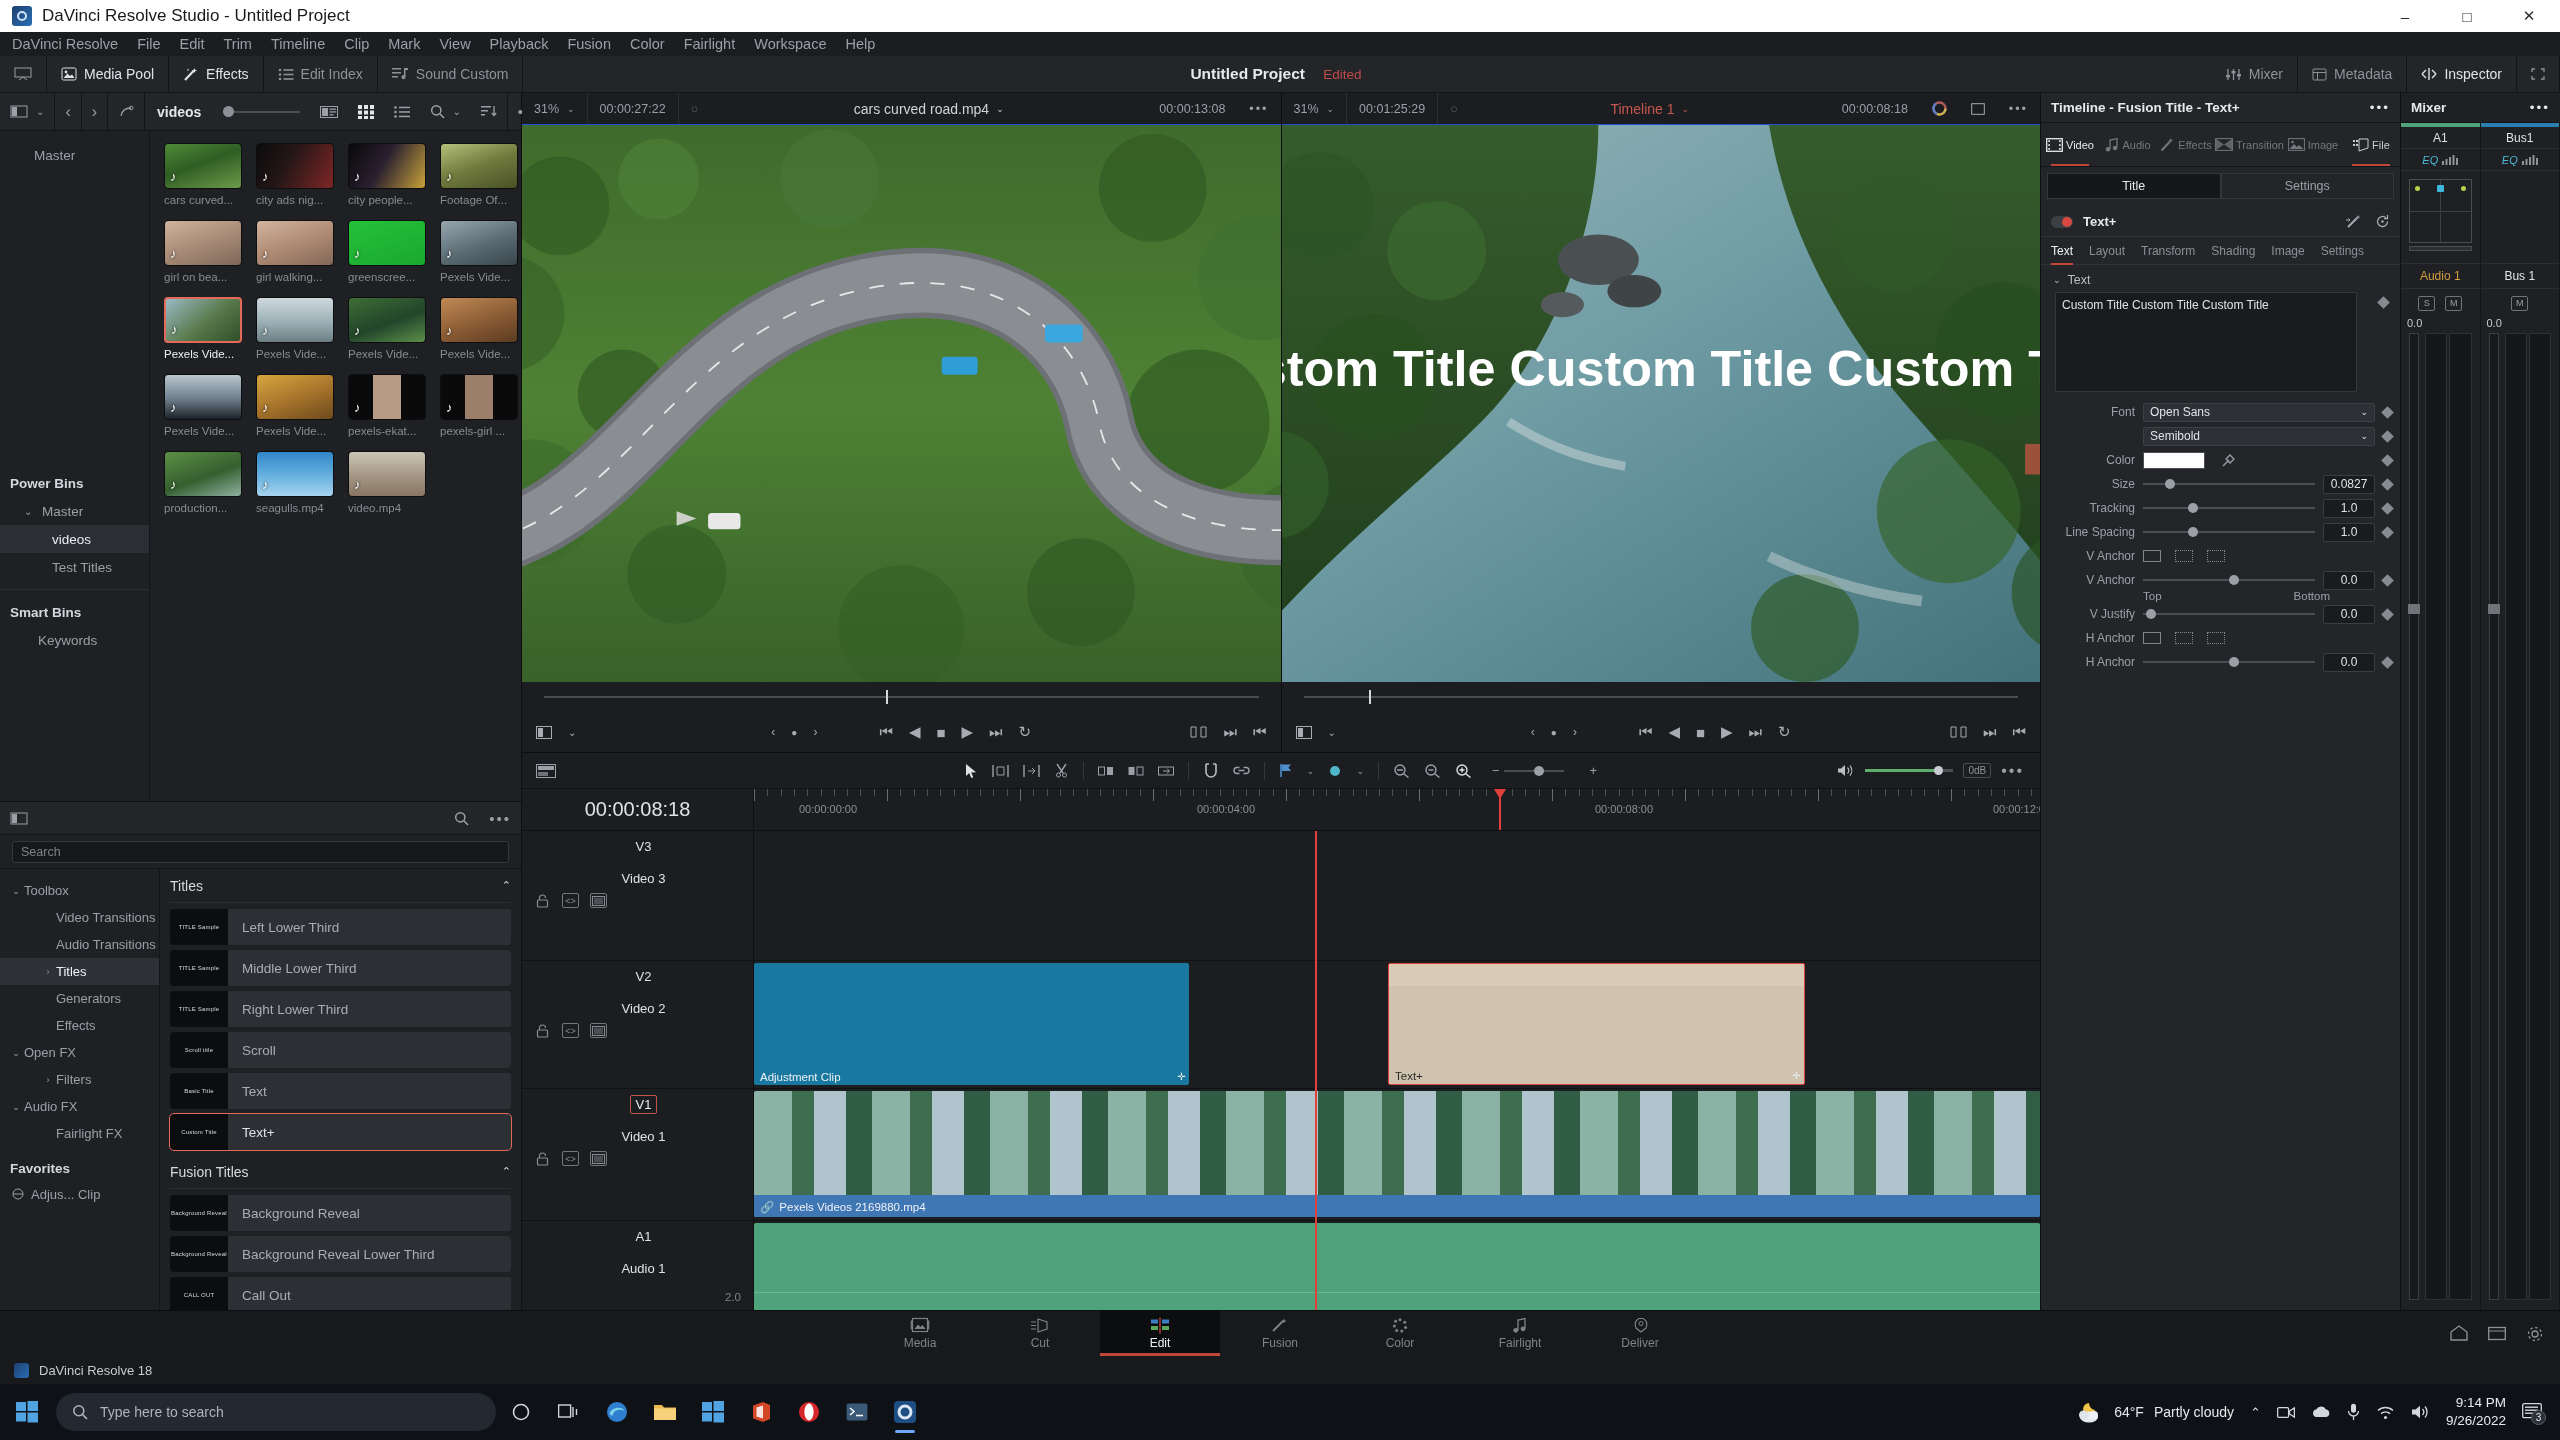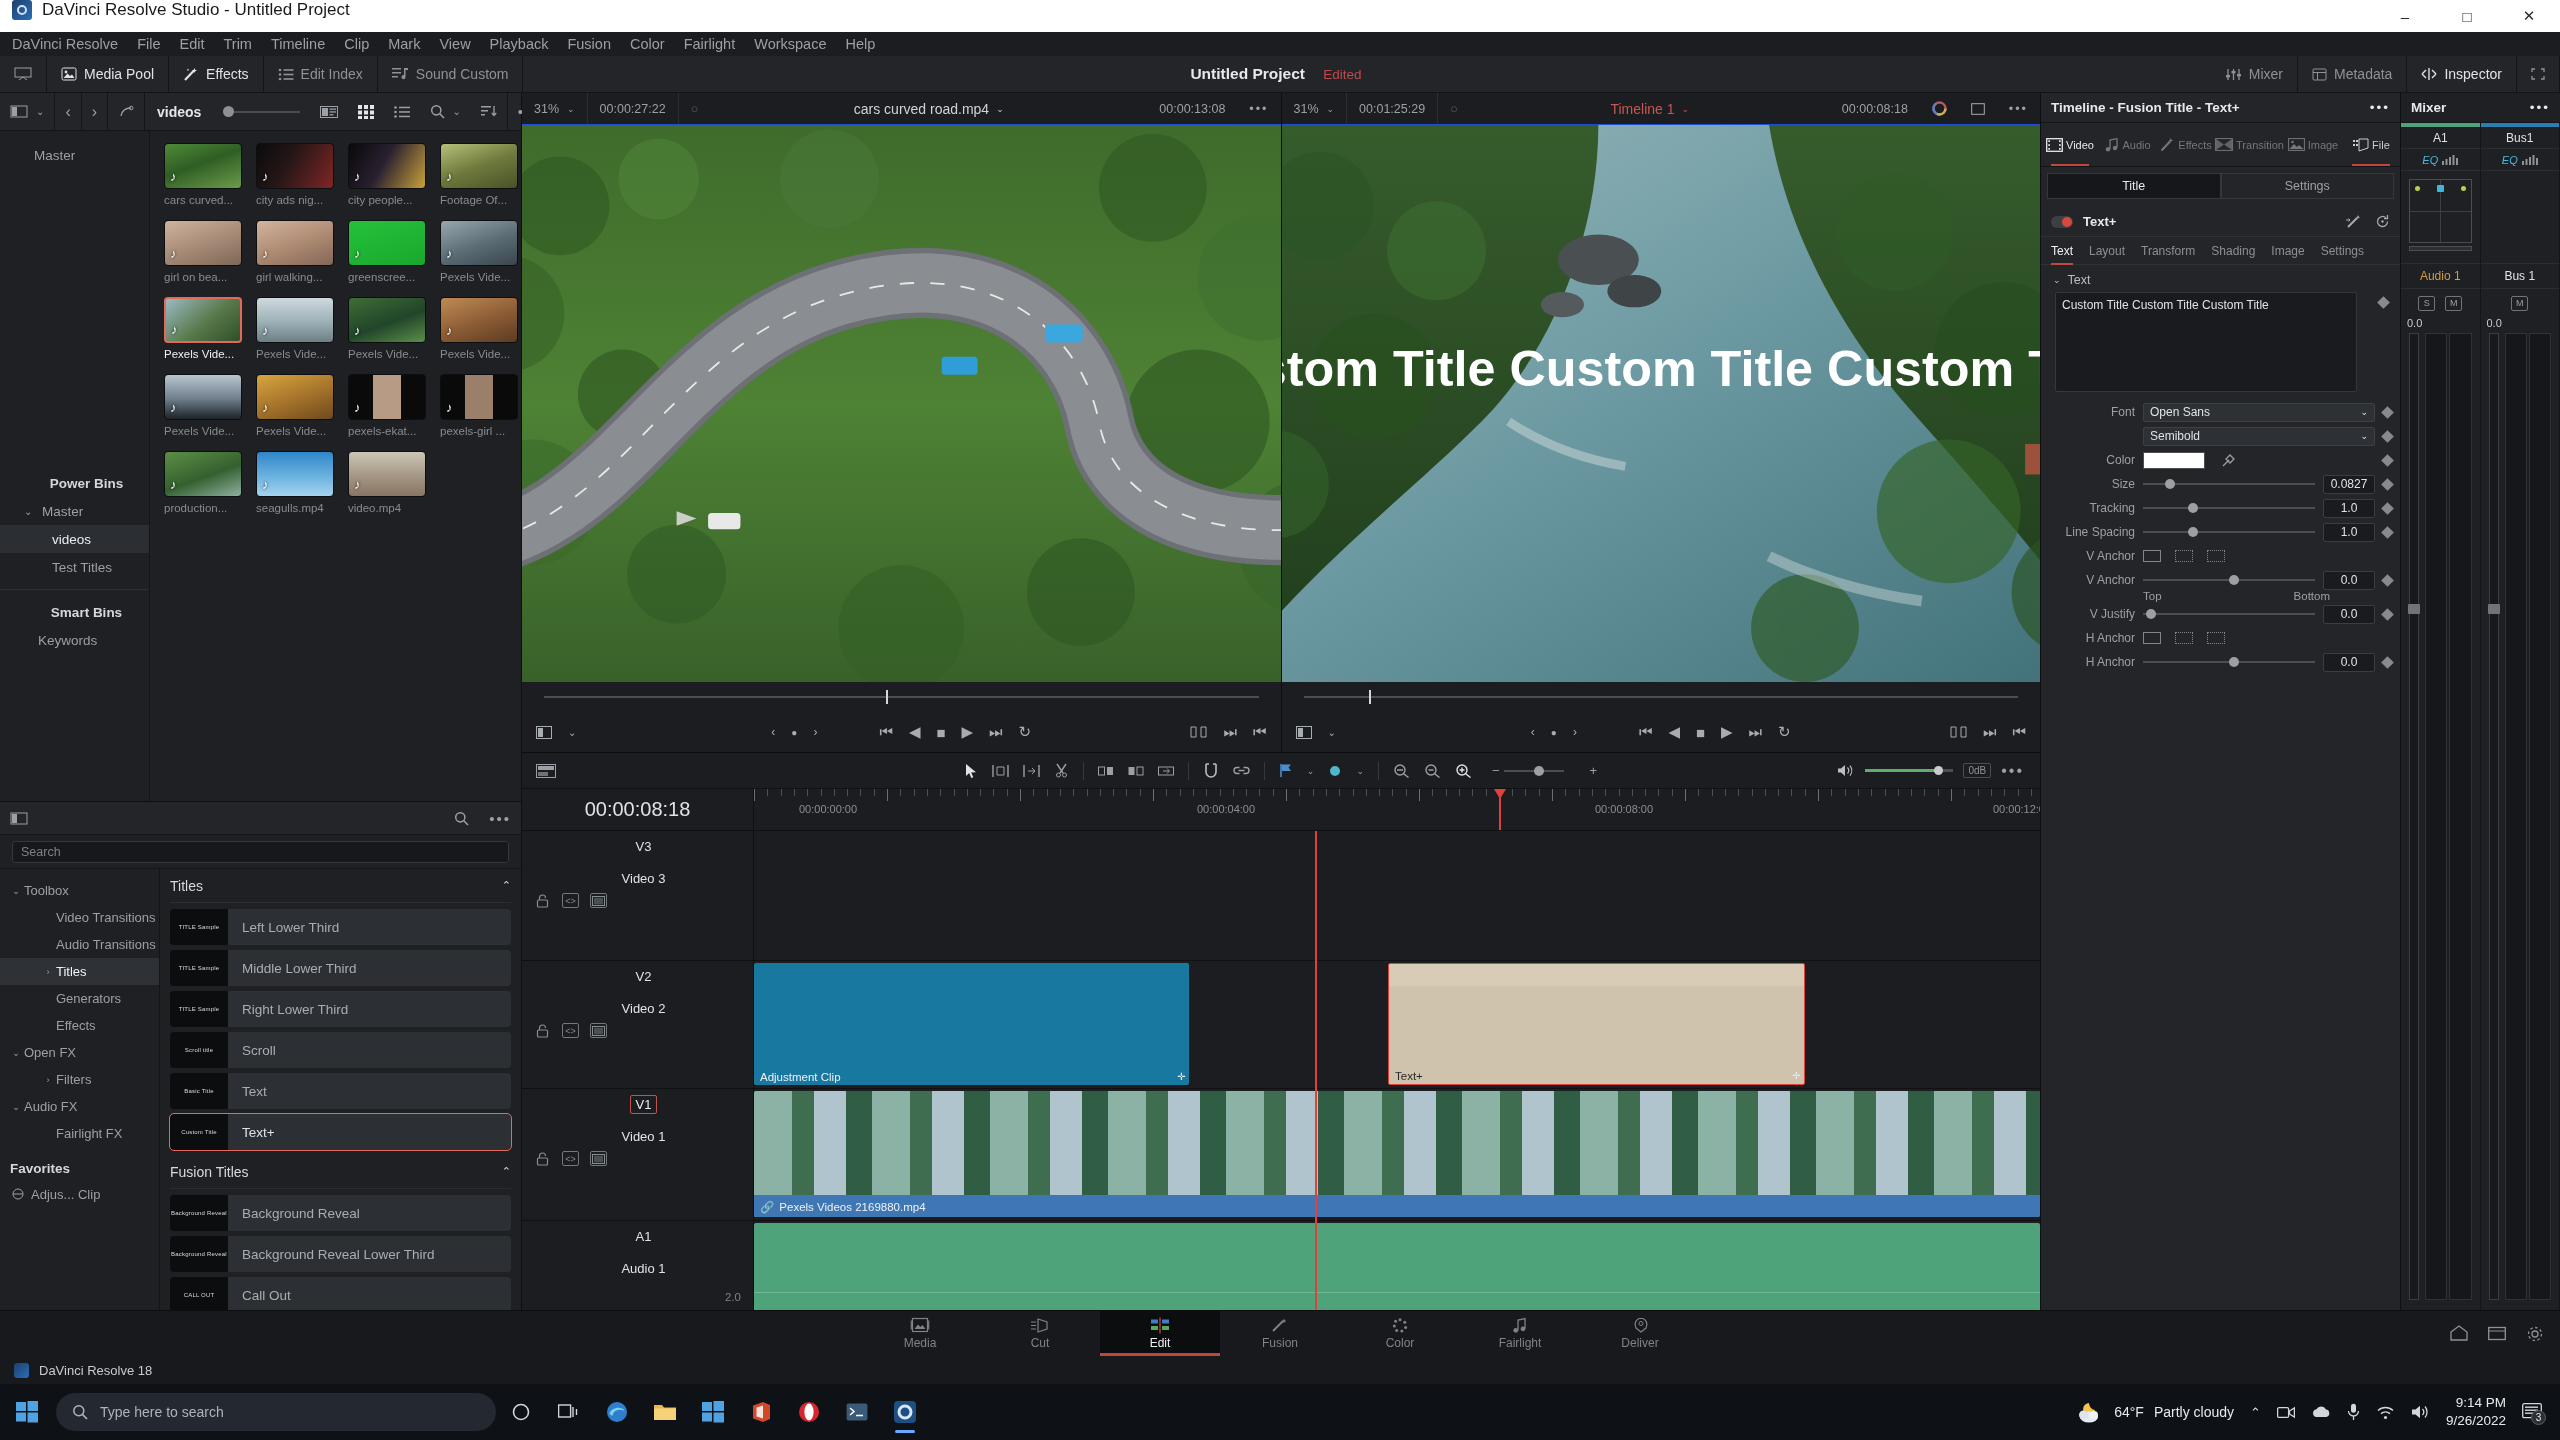--- a/index.html
+++ b/index.html
@@ -1,21 +1,21 @@
 <!DOCTYPE html>
 <html><head>
 <meta charset="utf-8">
 <style>
   * { box-sizing: border-box; margin:0; padding:0; }
   html,body { width:2560px; height:1440px; overflow:hidden; background:#1b1d21;
     font-family:"Liberation Sans", sans-serif; color:#c8ccd0; }
   .app { width:2560px; height:1440px; display:flex; flex-direction:column; }
 
   
-  .winbar { height:32px; background:#ffffff; display:flex; 
+  .winbar { height:32px; background:#ffffff; display:flex; align-items:center;
     color:#111; font-size:18px; padding-left:12px; flex:0 0 32px; }
   .winbar .wicon { width:20px; height:20px; border-radius:3px;
     background:linear-gradient(135deg,#1d3f6e,#2a6fb5); margin-right:10px;
     display:flex; align-items:center; justify-content:center; }
   .winbar .wicon i { display:block; width:10px; height:10px; border-radius:50%;
     border:2px solid #cfe3f7; }
   .winbar .wtitle { font-size:17px; color:#1a1a1a; }
   .winbar .wbtns { margin-left:auto; display:flex; height:32px; }
   .winbar .wbtns div { width:62px; display:flex; align-items:center; justify-content:center;
     font-size:15px; color:#2b2b2b; }
@@ -51,21 +51,21 @@
   .ph-name { font-size:14px; color:#e3e6e9; padding:0 12px; font-weight:600; }
   .slider-mini { display:flex; align-items:center; gap:0; padding:0 10px; }
   .slider-mini .knob { width:11px; height:11px; border-radius:50%; background:#8c9196; }
   .slider-mini .trk { width:66px; height:2px; background:#4a4e53; }
 
   .poolarea { display:flex; flex:0 0 670px; min-height:0; }
   .bins { width:150px; flex:0 0 150px; border-right:1px solid #141519; padding-top:10px;
     font-size:13.5px; }
   .bins .row { height:28px; display:flex; align-items:center; padding-left:14px; color:#9aa0a6; }
   .bins .row.sel { background:#2b2e33; color:#eaedf0; }
-  .bins .row.hdr { color:#d4d8dc; font-weight:600; padding-left:24px;justify-content:center; }
+  .bins .row.hdr { color:#d4d8dc; font-weight:600; padding-left:10px; }
   .bins .row.ind { padding-left:38px; }
   .bins .row.ind2 { padding-left:52px; }
   .bins .caret { width:14px; font-size:10px; color:#9aa0a6; margin-left:-14px; margin-right:4px;}
   .bins .sep { height:1px; background:#2c2f34; margin:8px 0; }
 
   .thumbs { flex:1; padding:12px 0 0 14px; display:flex; flex-wrap:wrap;
     align-content:flex-start; gap:14px 14px; overflow:hidden; }
   .thumb { width:78px; }
   .thumb .img { width:78px; height:46px; border-radius:4px; position:relative;
     overflow:hidden; background:#333; border:1px solid #0d0e10; }

